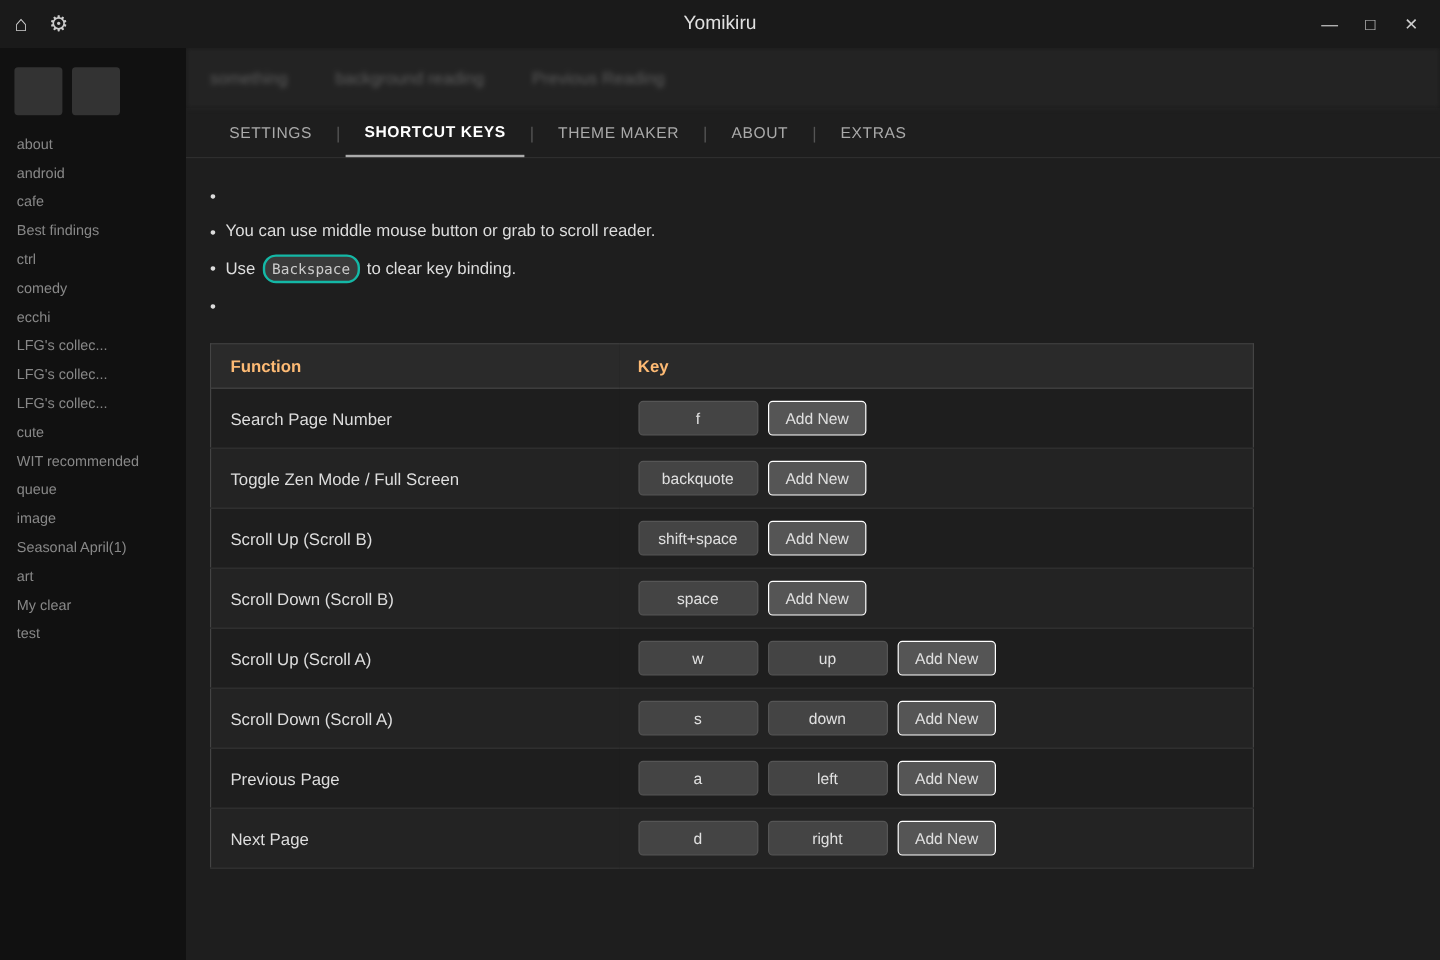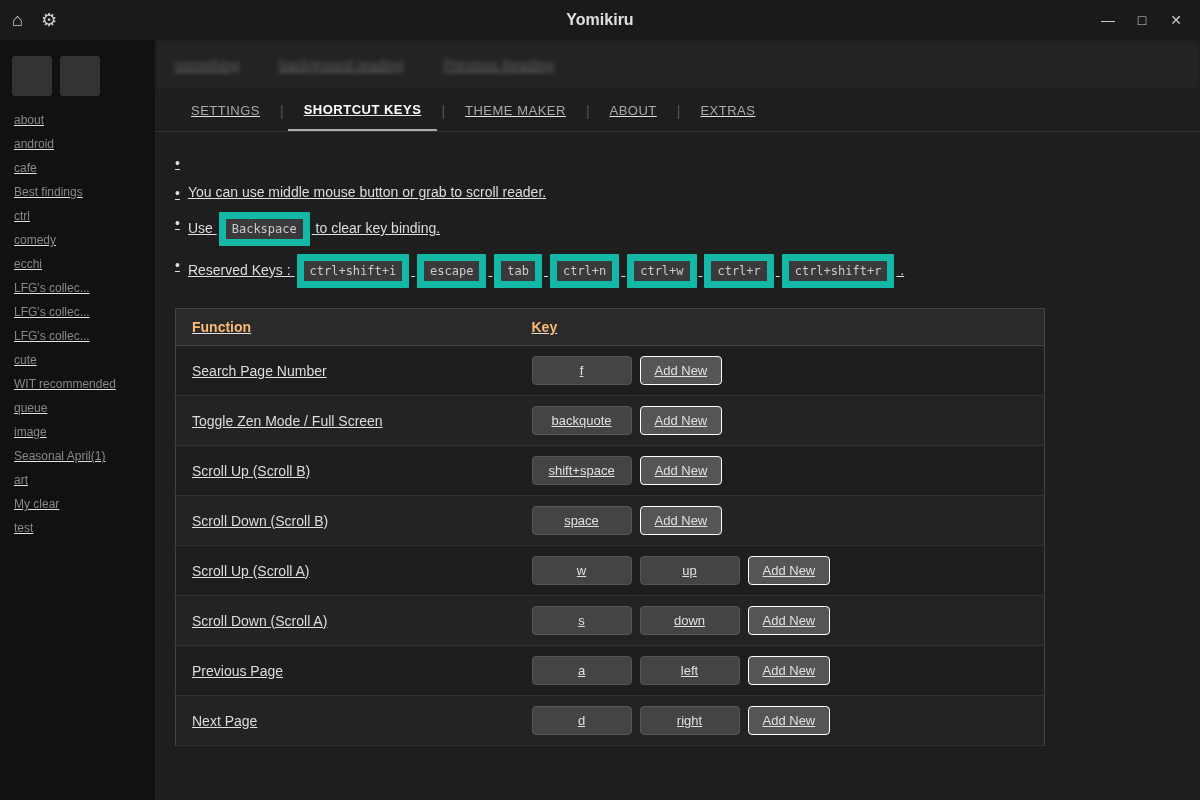--- a/index.html
+++ b/index.html
@@ -32,21 +32,21 @@
       color: #ccc;
       font-size: 18px;
       cursor: pointer;
     }
     .titlebar-title {
       position: absolute;
       left: 50%;
       transform: translateX(-50%);
       font-size: 16px;
       color: #e0e0e0;
-      font-weight: 700;
+      font-weight: 400;
     }
     .titlebar-controls {
       margin-left: auto;
       display: flex;
       gap: 10px;
     }
     .titlebar-btn {
       color: #ccc;
       font-size: 14px;
       cursor: pointer;
@@ -54,21 +54,20 @@
       height: 24px;
       display: flex;
       align-items: center;
       justify-content: center;
     }
 
     
     .main-layout {
       display: flex;
       height: 760px;
-      text-decoration: underline;
     }
 
     
     .sidebar {
       width: 155px;
       background: #111;
       padding: 8px 0;
       overflow: hidden;
       flex-shrink: 0;
     }
@@ -172,22 +171,22 @@
     }
     .note-bullet {
       margin-right: 8px;
       margin-top: 1px;
     }
 
     
     .key-badge {
       display: inline-block;
       background: #3a3a3a;
-      border: 7px solid #14b8a6;
-      border-radius: 1px;
+      border: 2px solid #14b8a6;
+      border-radius: 11px;
       padding: 1px 6px;
       font-size: 12px;
       color: #ccc;
       font-family: monospace;
       margin: 0 2px;
     }
 
     
     .shortcut-table {
       width: 100%;
@@ -329,30 +328,20 @@
           <div class="note-item">
             <span class="note-bullet">•</span>
             <span>You can use middle mouse button or grab to scroll reader.</span>
           </div>
           <div class="note-item">
             <span class="note-bullet">•</span>
             <span>Use <span class="key-badge">Backspace</span> to clear key binding.</span>
           </div>
           <div class="note-item">
             <span class="note-bullet">•</span>
-            <span>Reserved Keys :
-              <span class="key-badge">ctrl+shift+i</span>
-              <span class="key-badge">escape</span>
-              <span class="key-badge">tab</span>
-              <span class="key-badge">ctrl+n</span>
-              <span class="key-badge">ctrl+w</span>
-              <span class="key-badge">ctrl+r</span>
-              <span class="key-badge">ctrl+shift+r</span>
-              .
-            </span>
           </div>
         </div>
 
         <table class="shortcut-table">
           <thead>
             <tr class="table-header">
               <th>Function</th>
               <th>Key</th>
             </tr>
           </thead>

